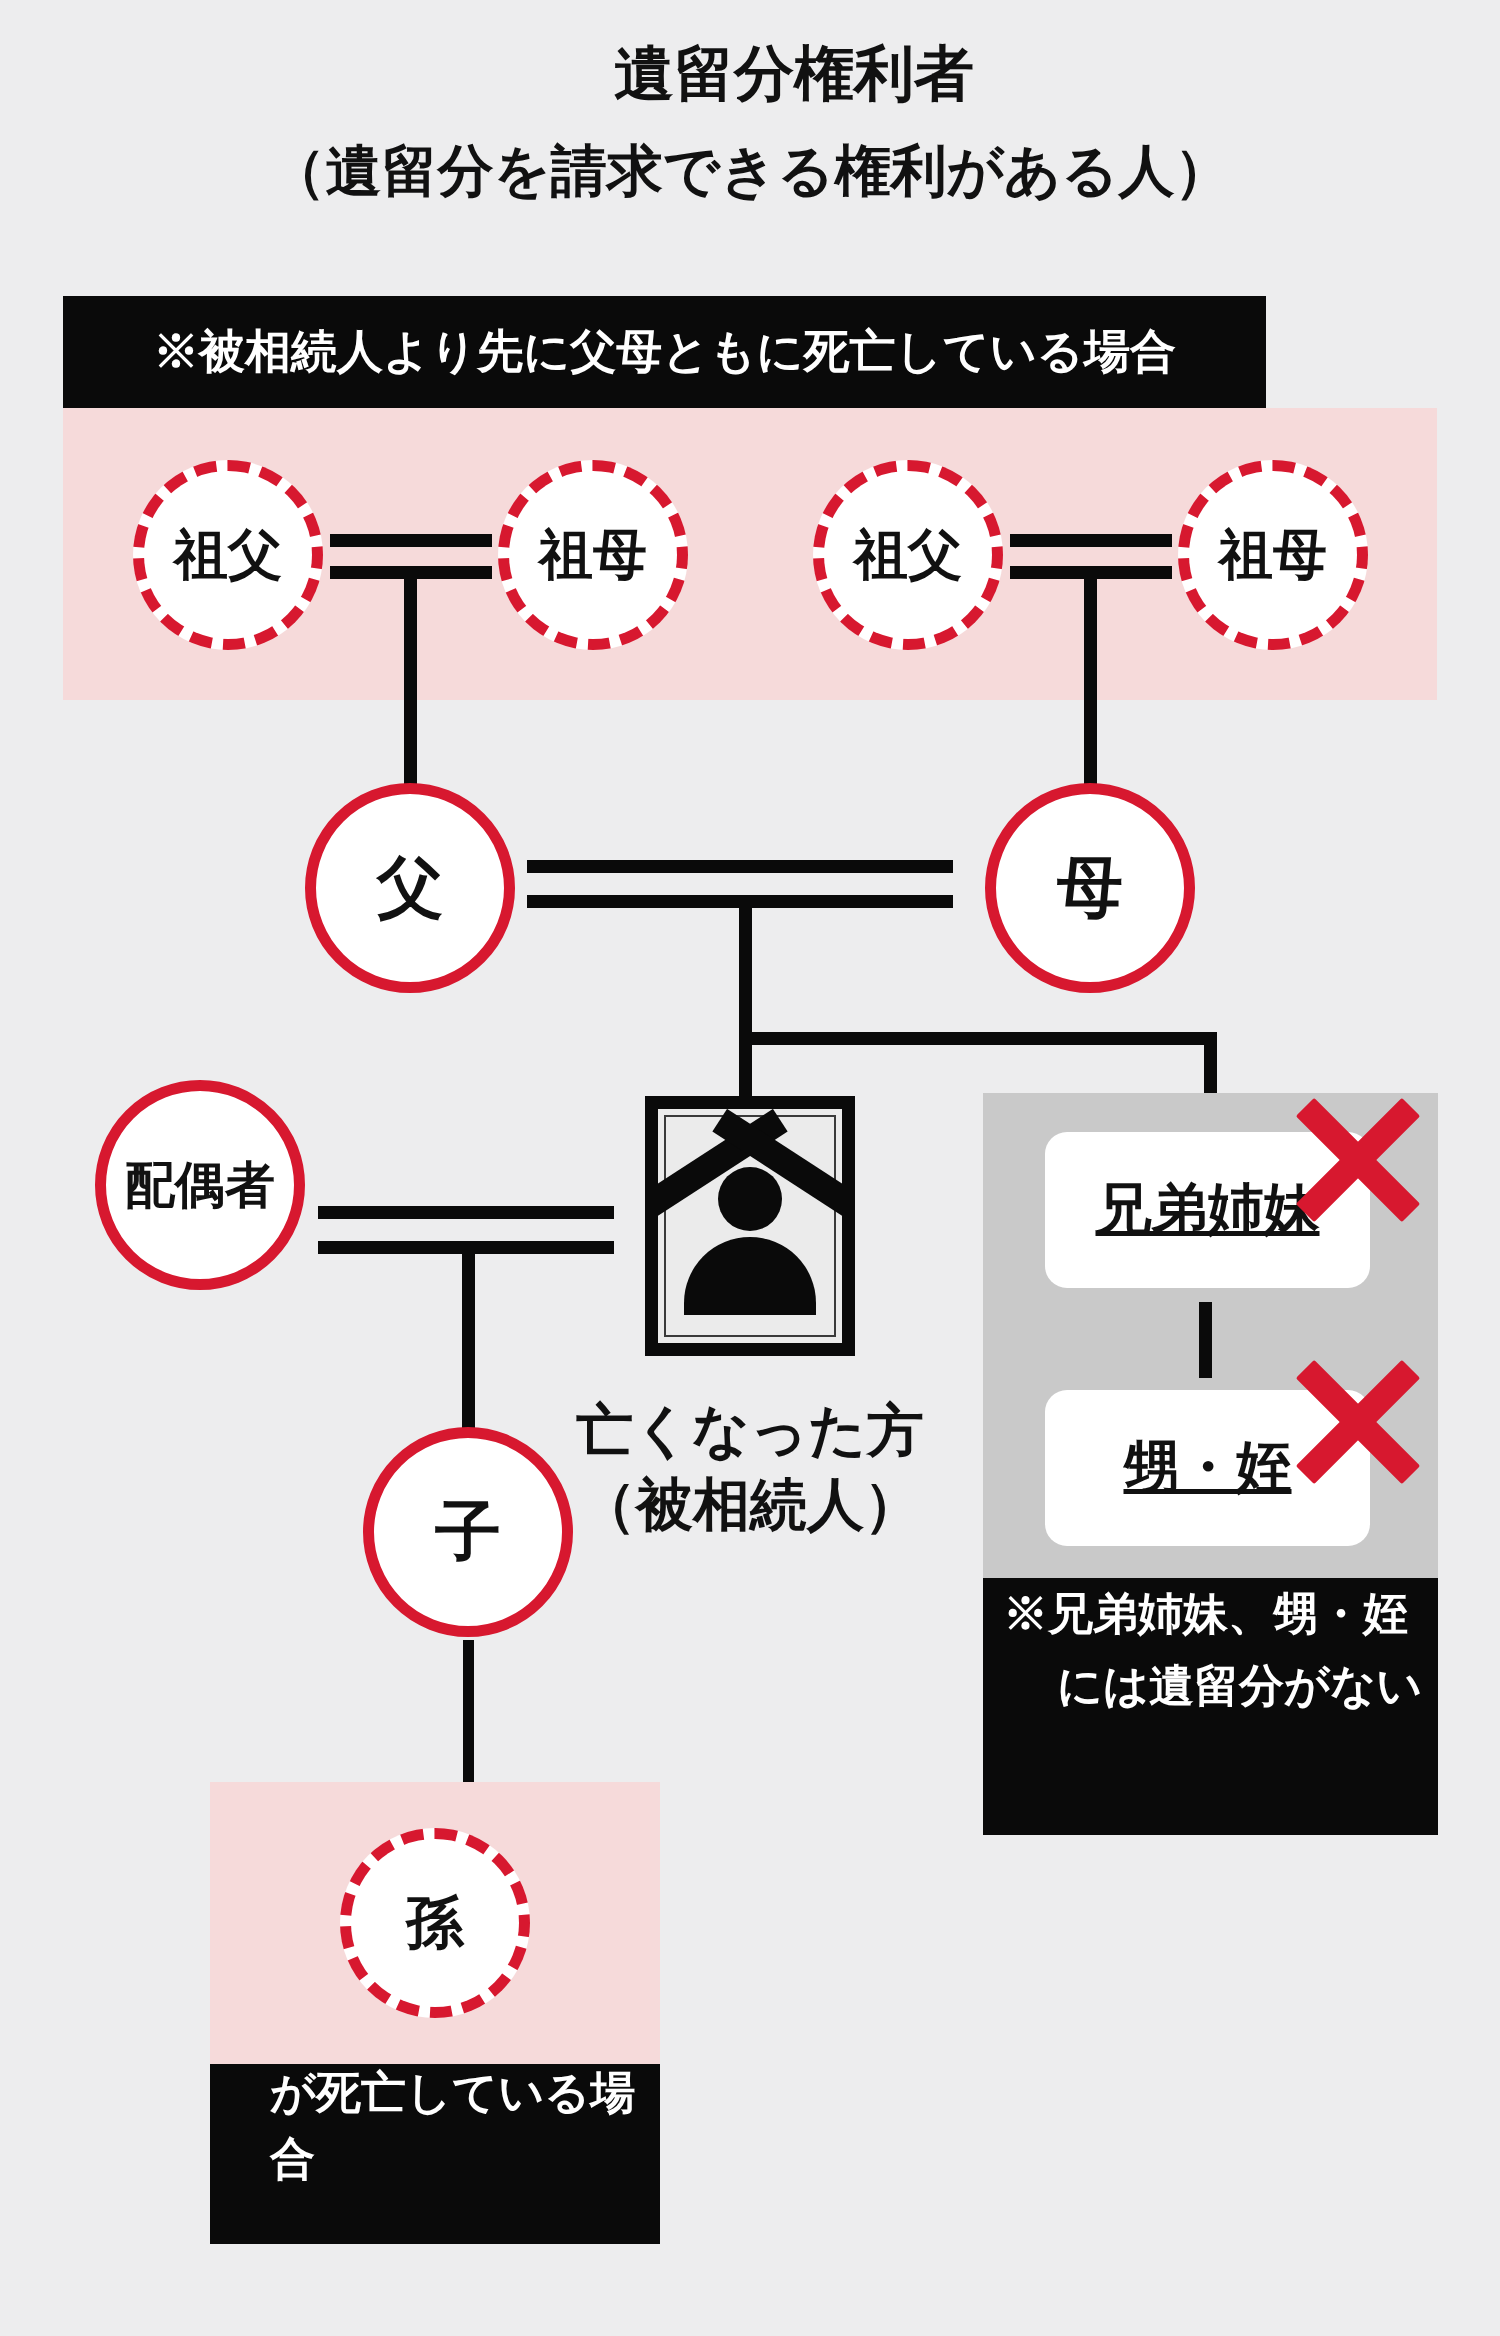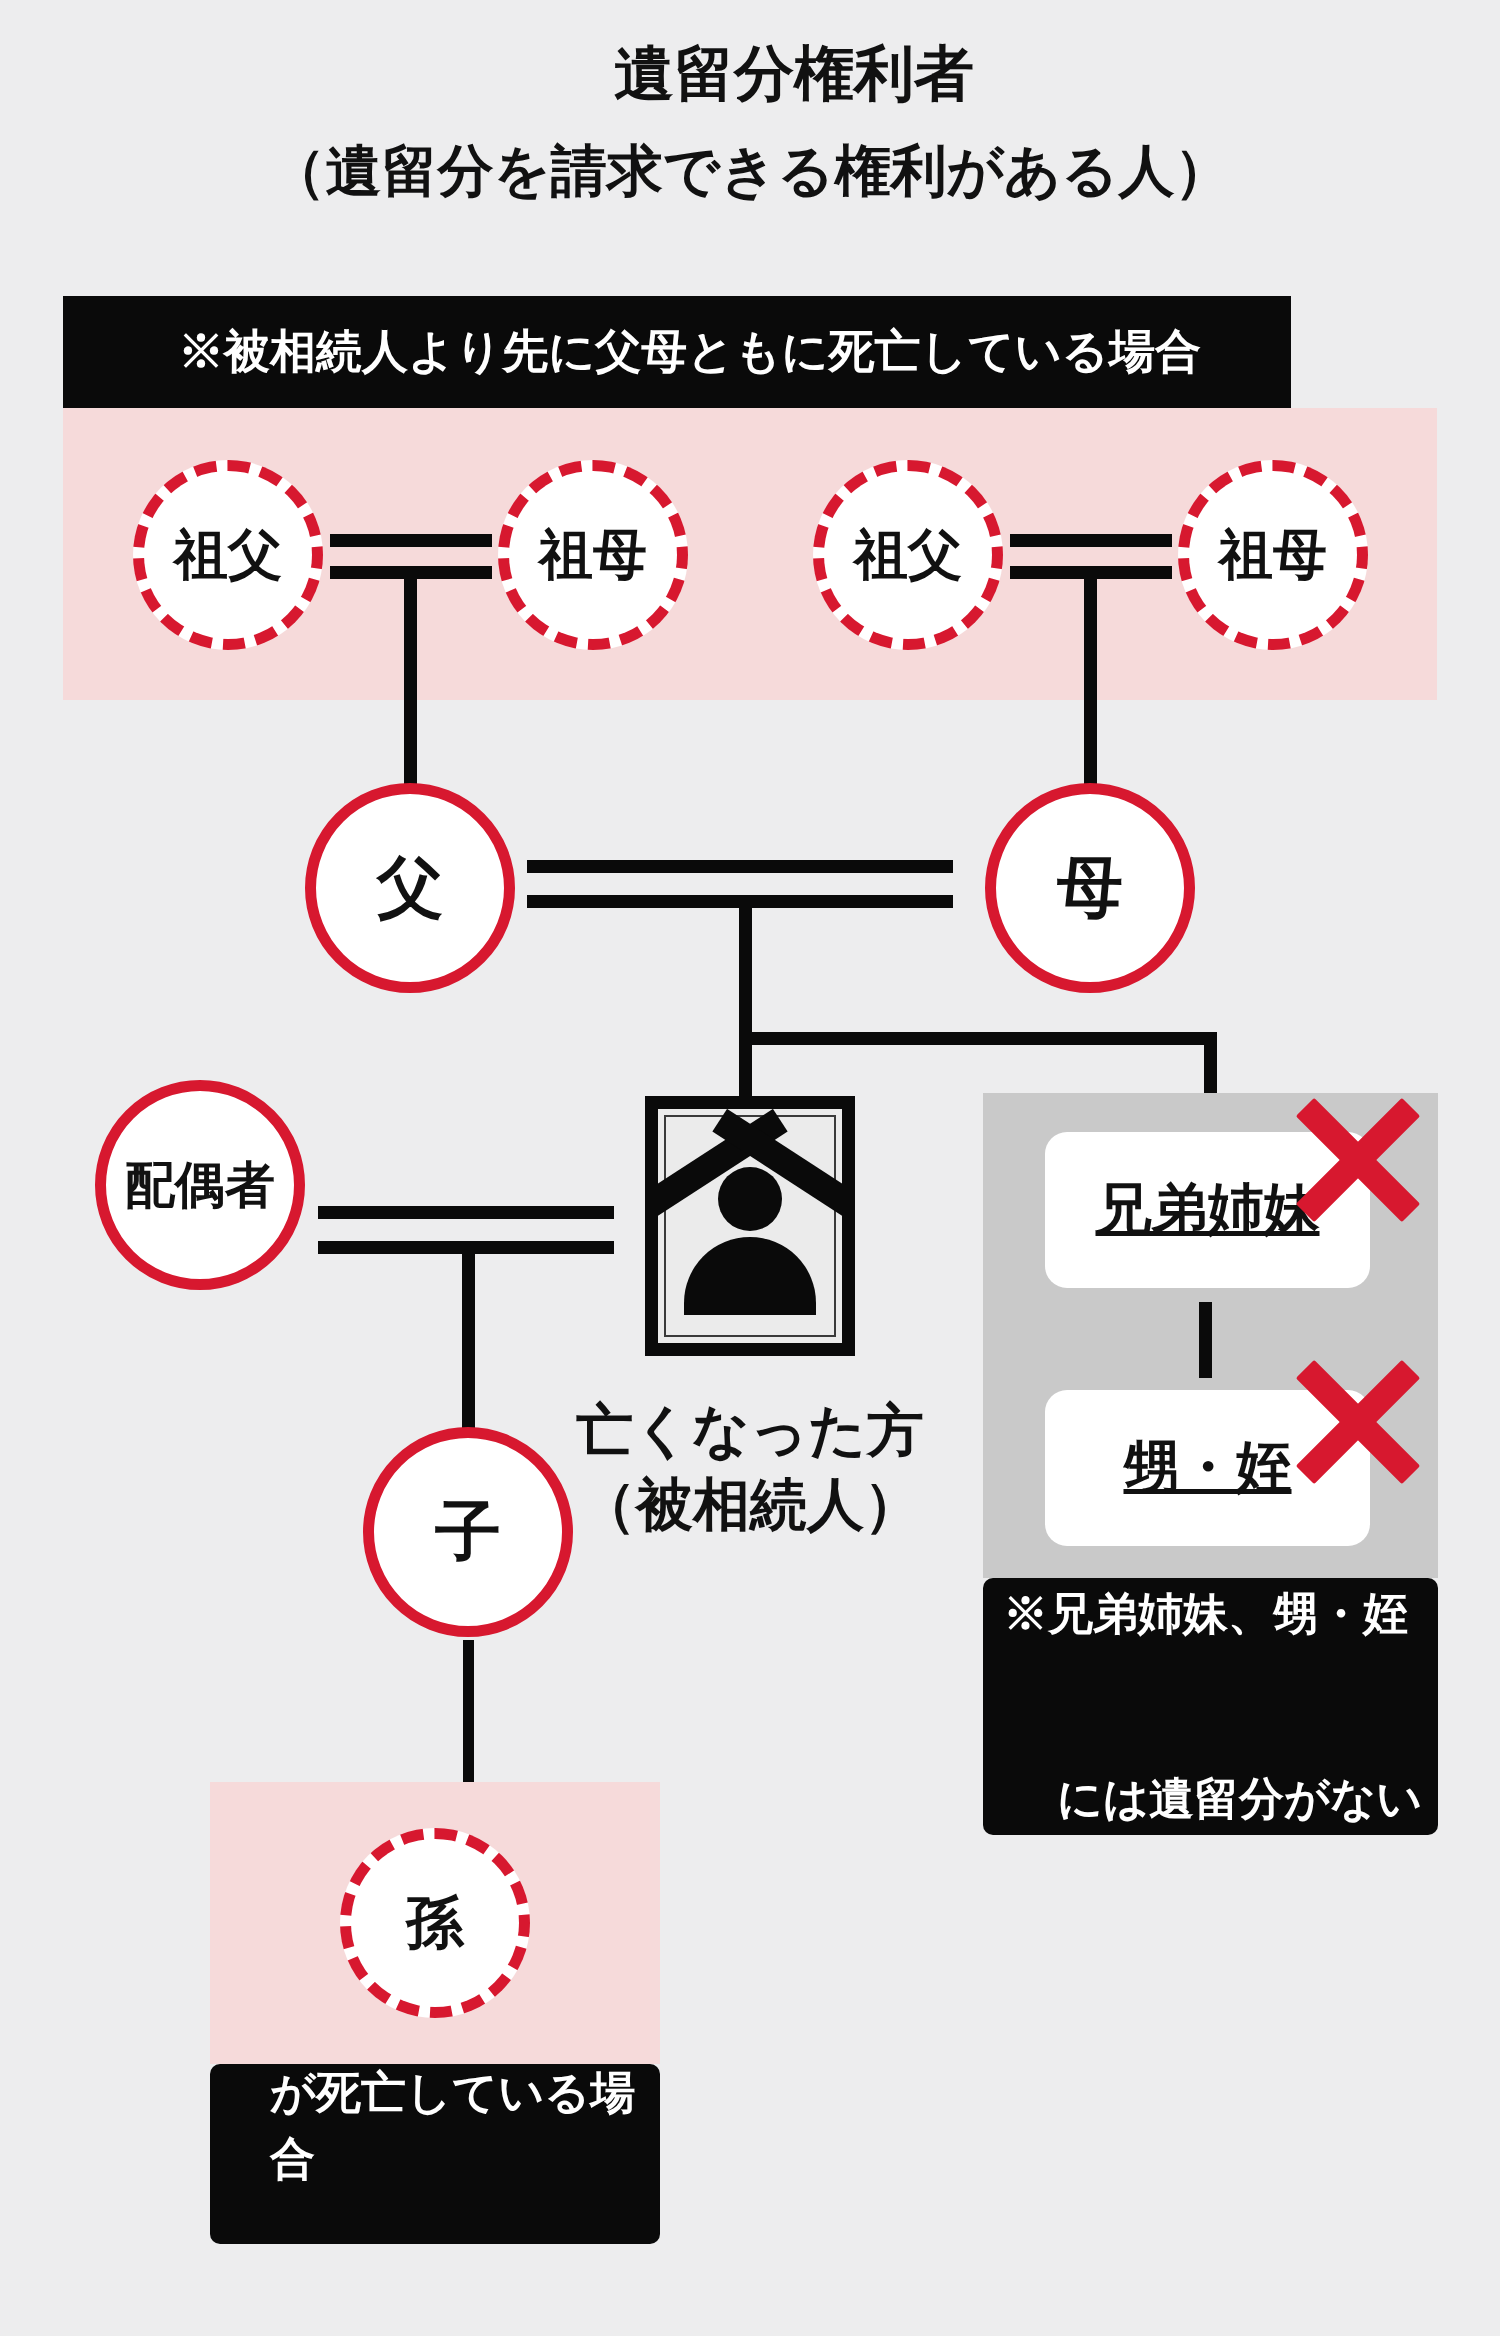--- a/index.html
+++ b/index.html
@@ -13,21 +13,21 @@
   .canvas{
     position:relative;width:1500px;height:2336px;background:var(--bg);
     font-family:"Liberation Sans",sans-serif;overflow:hidden;
   }
   .title{position:absolute;left:0;width:1500px;text-align:center;font-weight:800;color:#111;}
   .t1{top:34px;font-size:60px;padding-left:44px;}
   .t2{top:134px;font-size:56px;}
 
   .banner{
     position:absolute;left:63px;top:296px;width:1203px;height:112px;background:var(--ink);
-    color:#fff;display:flex;align-items:center;justify-content:center;font-size:46px;font-weight:700;padding-left:25px;
+    color:#fff;display:flex;align-items:center;justify-content:center;font-size:46px;font-weight:700;
   }
   .band{position:absolute;left:63px;top:408px;width:1374px;height:292px;background:var(--pink);}
   .band2{position:absolute;left:210px;top:1782px;width:450px;height:282px;background:var(--pink);}
 
   .circ{
     position:absolute;background:#fff;border-radius:50%;
     display:flex;align-items:center;justify-content:center;font-weight:800;color:#111;
   }
   .dashed{width:168px;height:168px;border:11px dashed var(--red);font-size:54px;}
   .solid{width:188px;height:188px;border:11px solid var(--red);}
@@ -39,21 +39,21 @@
     position:absolute;width:325px;height:156px;background:#fff;border-radius:22px;
     display:flex;align-items:center;justify-content:center;font-size:56px;font-weight:800;color:#111;text-decoration:underline;
   }
   .xmark{position:absolute;width:110px;height:110px;}
   .xmark i{position:absolute;left:-20px;top:42px;width:150px;height:26px;background:var(--red);border-radius:2px;display:block;}
   .xa{transform:rotate(45deg);}
   .xb{transform:rotate(-45deg);}
 
   .note{
     position:absolute;background:var(--ink);color:#fff;font-weight:700;
-    display:flex;flex-direction:column;justify-content:space-between;text-align:left;border-radius:10px;
+    display:flex;flex-direction:column;justify-content:flex-start;text-align:left;
   }
   .note div{line-height:72px;font-size:45px;}
 
   .photo{
     position:absolute;left:645px;top:1096px;width:210px;height:260px;
     border:13px solid var(--ink);background:#ebebeb;box-sizing:border-box;overflow:hidden;
   }
   .photo .inner{position:absolute;inset:6px;border:2px solid #3a3a3a;}
   .ribbon{position:absolute;width:170px;height:27px;background:var(--ink);}
   .rl{left:-34px;top:44px;transform:rotate(-33deg);}

